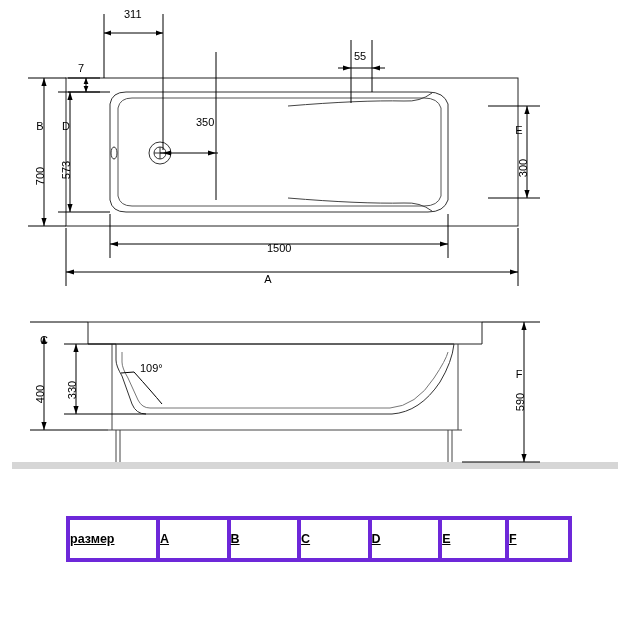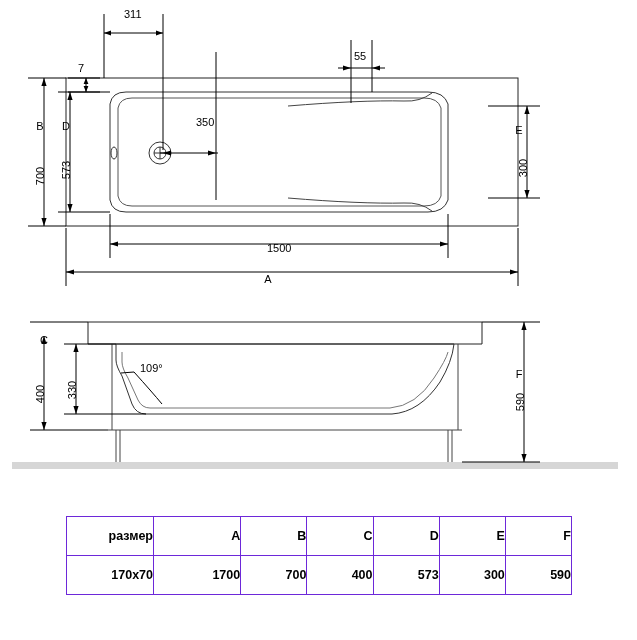--- a/index.html
+++ b/index.html
@@ -35,27 +35,28 @@
   
   #spec-table {
     position: absolute;
     left: 66px;
     top: 516px;
     width: 506px;
     border-collapse: collapse;
     font-size: 12px;
   }
   #spec-table td, #spec-table th {
-    border: 1px solid #6d28d9;
+    border: 4px solid #6d28d9;
     height: 38px;
-    text-align: right;
+    text-align: left;
     vertical-align: middle;
     font-weight: bold;
     font-size: 12.5px;
     padding: 0;
+    text-decoration: underline;
   }
   #spec-table th {
     font-size: 12.5px;
   }
   #spec-table td.first, #spec-table th.first {
     width: 86px;
   }
 </style>
 </head>
 <body>
@@ -205,25 +206,16 @@
         <th class="first">размер</th>
         <th>A</th>
         <th>B</th>
         <th>C</th>
         <th>D</th>
         <th>E</th>
         <th>F</th>
       </tr>
     </thead>
     <tbody>
-      <tr>
-        <td class="first">170х70</td>
-        <td>1700</td>
-        <td>700</td>
-        <td>400</td>
-        <td>573</td>
-        <td>300</td>
-        <td>590</td>
-      </tr>
     </tbody>
   </table>
 
 </div>
 
 </body></html>

